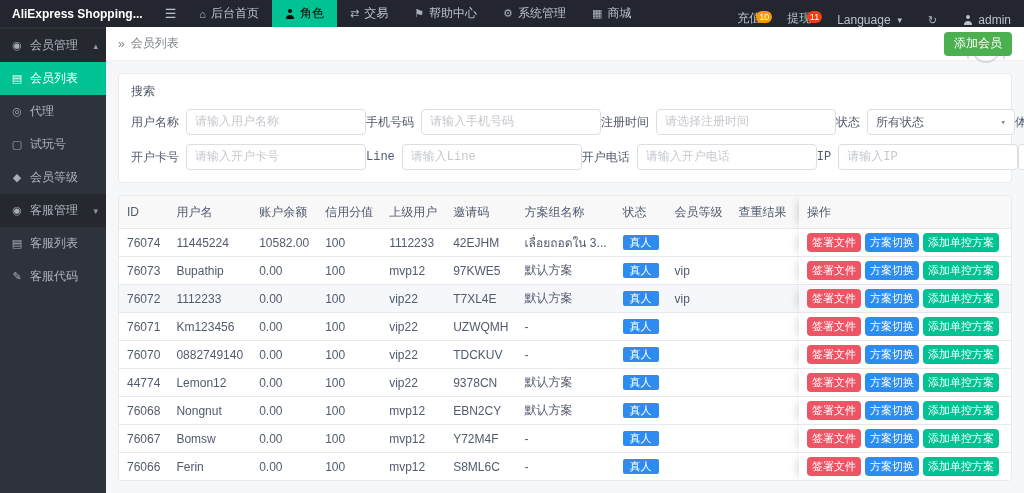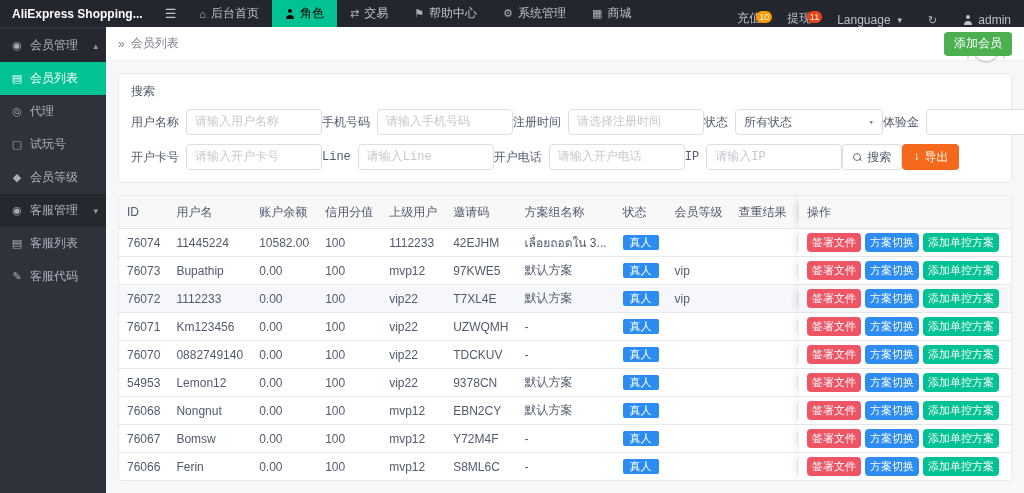--- a/index.html
+++ b/index.html
@@ -46,21 +46,21 @@
 
   .content{flex:1;padding:12px;min-height:0;display:flex;flex-direction:column;}
 
   
   .card{background:#fff;border:1px solid var(--border);border-radius:4px;}
   .search-card{padding:9px 12px 12px;flex-shrink:0;}
   .search-title{color:var(--text);margin-bottom:9px;}
   .fields-row{display:flex;align-items:center;margin-top:9px;flex-wrap:nowrap;font-family:Liberation Mono, monospace;}
   .fgroup{display:flex;align-items:center;gap:7px;}
   .flabel{white-space:nowrap;color:var(--text);}
-  .finput{width:136px;height:26px;border:1px solid #dcdee2;border-radius:4px;padding:0 8px;font-size:12px;color:var(--text);outline:none;font-family:inherit;}
+  .finput{width:180px;height:26px;border:1px solid #dcdee2;border-radius:4px;padding:0 8px;font-size:12px;color:var(--text);outline:none;font-family:inherit;}
   .finput::placeholder{color:var(--ph);}
   .fselect{width:148px;height:26px;border:1px solid #dcdee2;border-radius:4px;padding:0 8px;display:flex;align-items:center;justify-content:space-between;color:var(--text);cursor:pointer;background:#fff;}
   .fselect .caret{color:#808695;}
   .btn-search{height:26px;border:1px solid #dcdee2;background:#fff;border-radius:4px;padding:0 10px;display:flex;align-items:center;gap:5px;font-size:12px;color:var(--text);cursor:pointer;font-family:inherit;}
   .ic-mag{position:relative;width:9px;height:9px;display:inline-block;}
   .ic-mag::before{content:"";position:absolute;left:0;top:0;width:6px;height:6px;border:1px solid #657180;border-radius:50%;}
   .ic-mag::after{content:"";position:absolute;left:6px;top:6px;width:3px;height:1px;background:#657180;transform:rotate(45deg);}
   .btn-export{height:26px;border:none;background:var(--orange);color:#fff;border-radius:4px;padding:0 11px;display:flex;align-items:center;gap:4px;font-size:12px;cursor:pointer;font-family:inherit;}
 
   
@@ -337,21 +337,21 @@
                   <td>TDCKUV</td>
                   <td>-</td>
                   <td><span class="badge-status">真人</span></td>
                   <td></td>
                   <td></td>
                   <td></td>
                   <td>2022/04/21 10:57</td>
                   <td class="sticky"><button class="abtn red">签署文件</button><button class="abtn blue">方案切换</button><button class="abtn teal">添加单控方案</button></td>
                 </tr>
                 <tr>
-                  <td>54953</td>
+                  <td>44774</td>
                   <td>Lemon12</td>
                   <td>0.00</td>
                   <td>100</td>
                   <td>vip22</td>
                   <td>9378CN</td>
                   <td>默认方案</td>
                   <td><span class="badge-status">真人</span></td>
                   <td></td>
                   <td></td>
                   <td>2001:44c8:42...</td>

